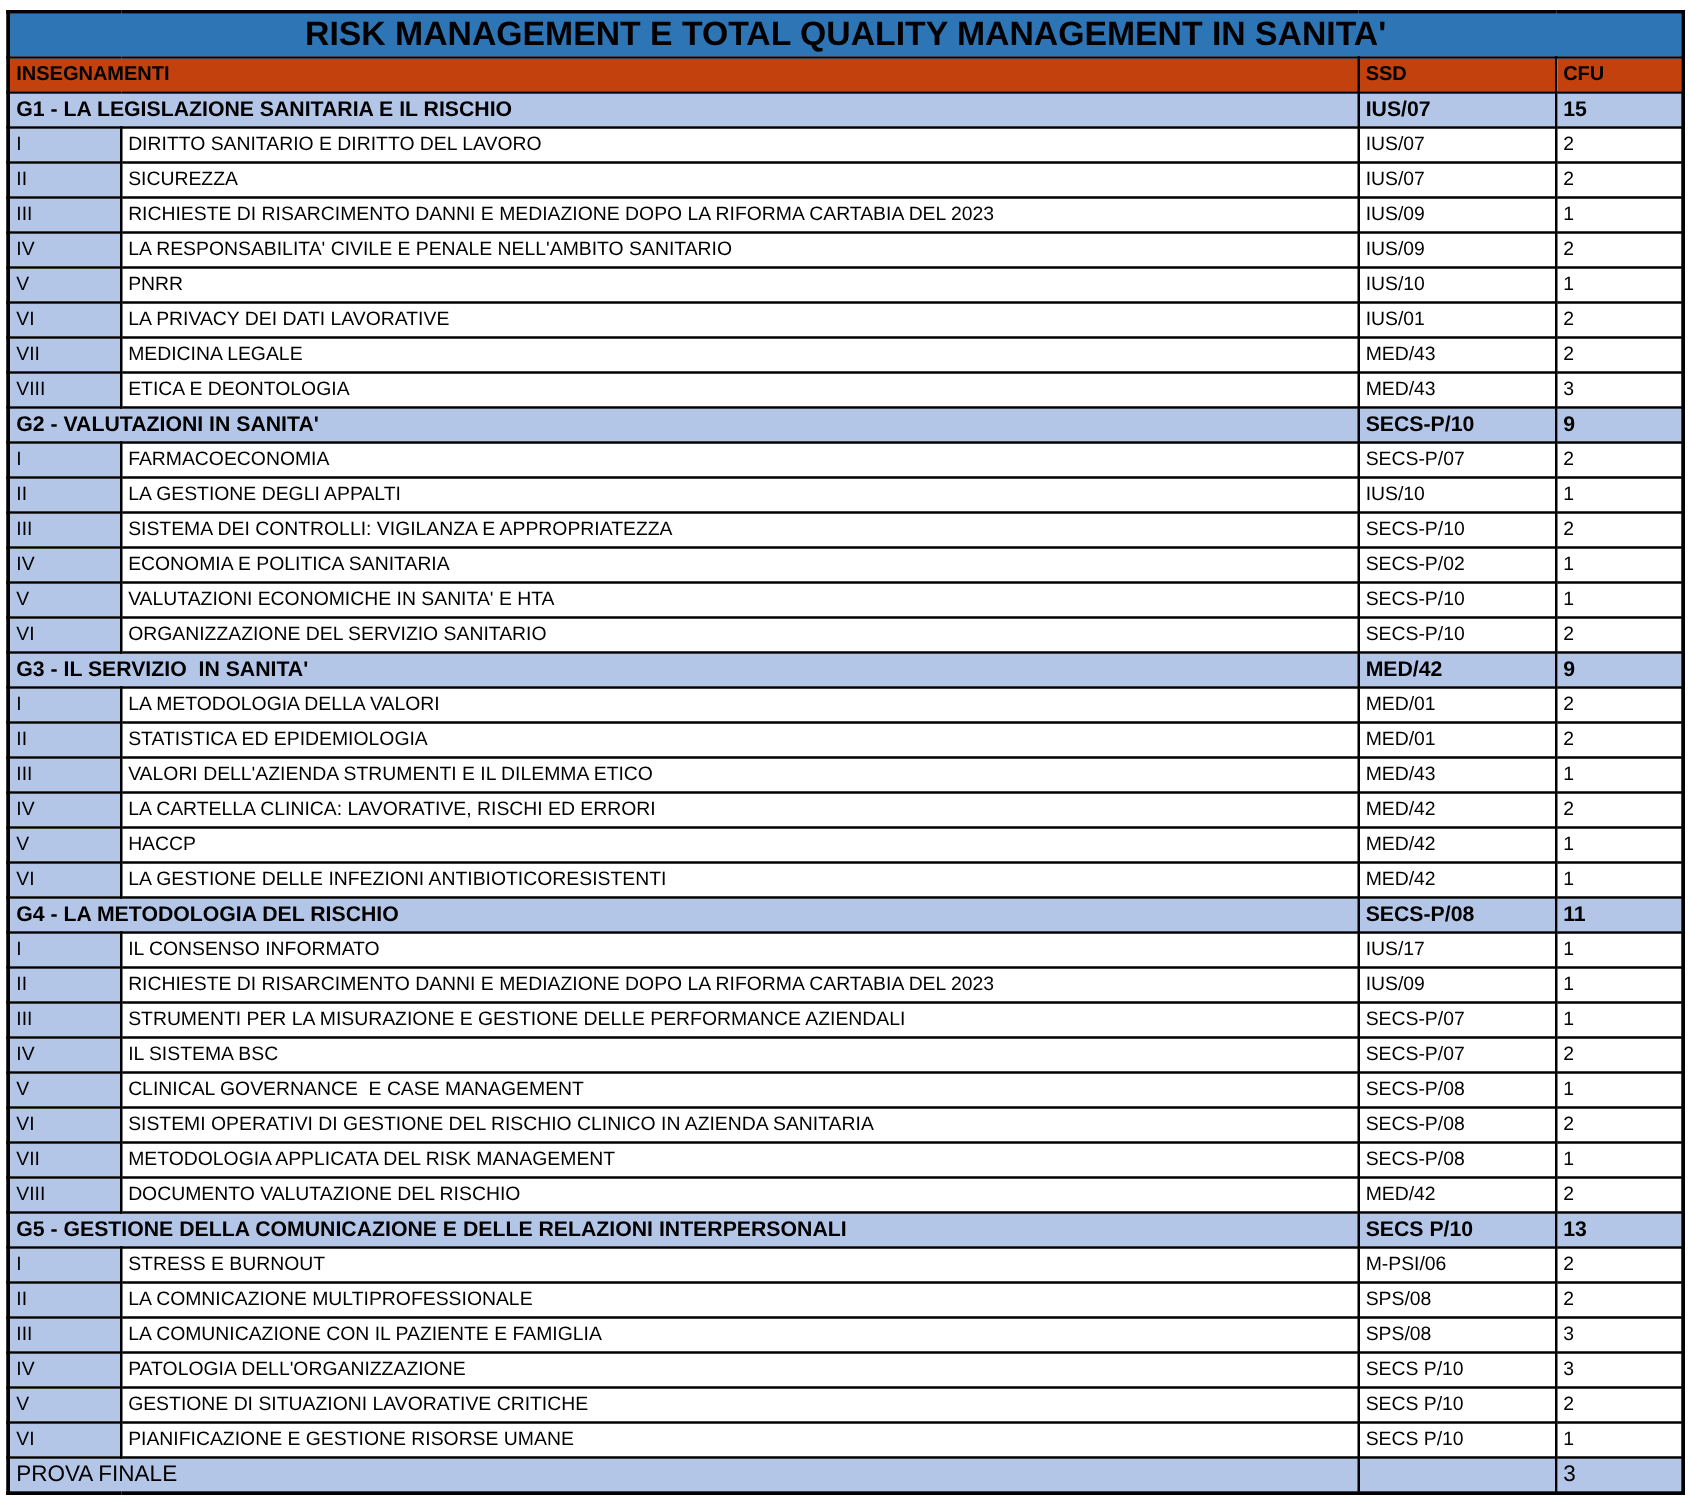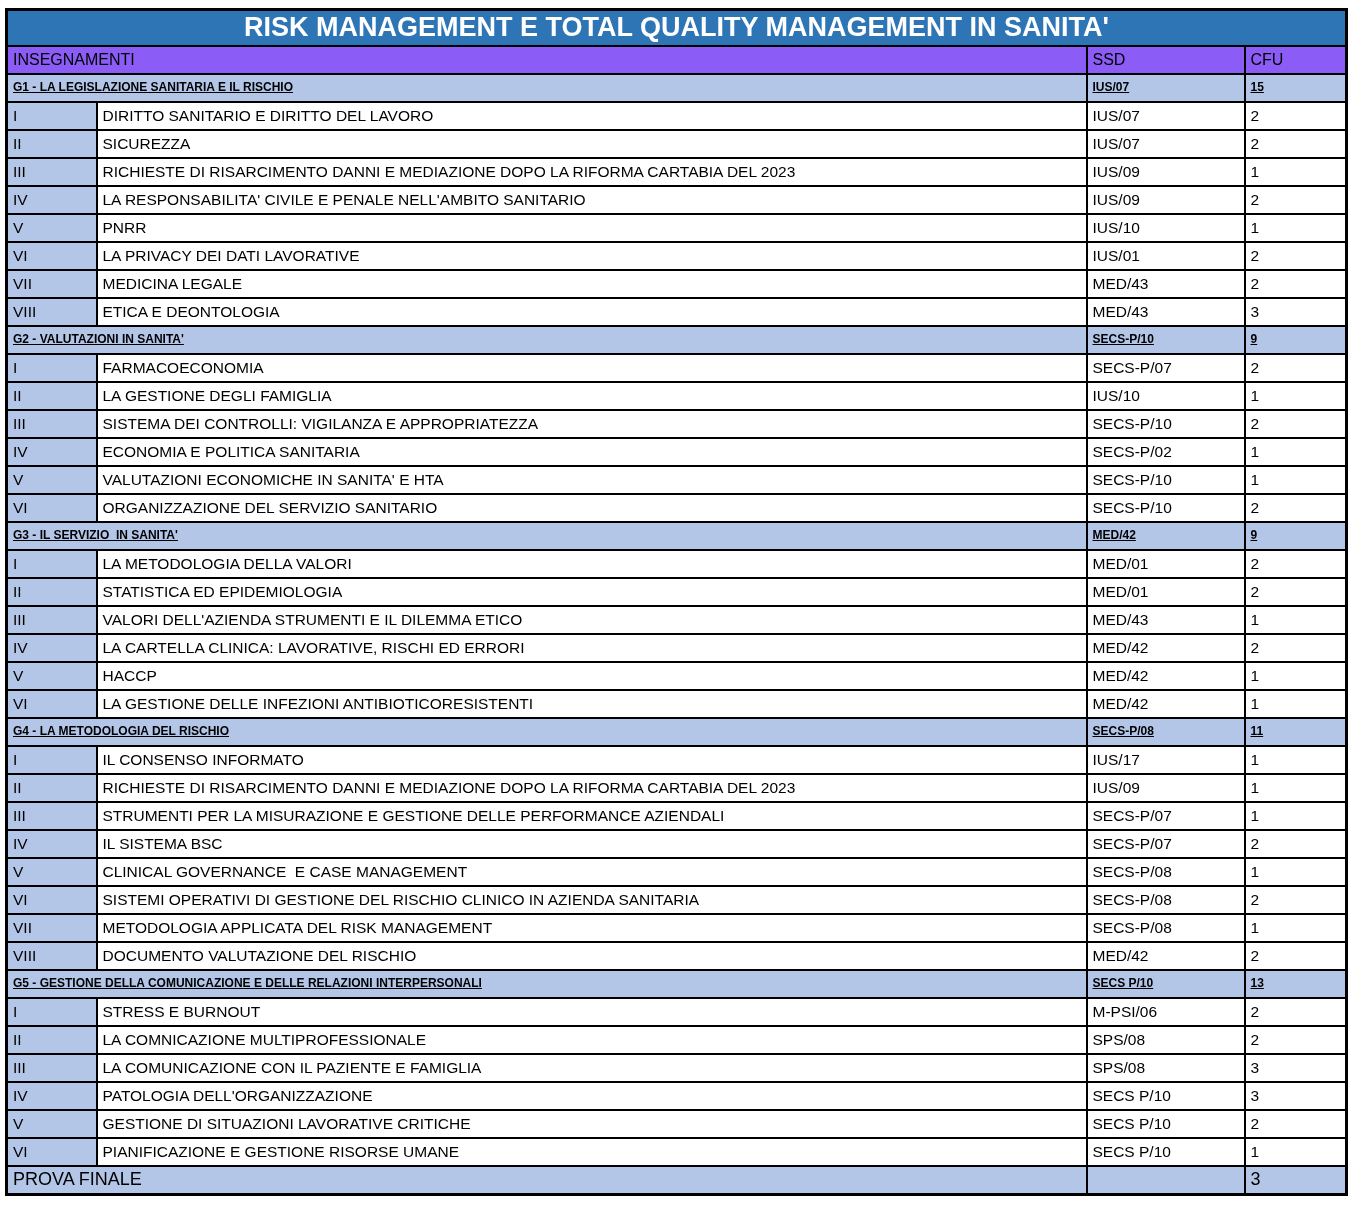--- a/index.html
+++ b/index.html
@@ -29,36 +29,35 @@
     height: 26px;
     font-size: 15.5px;
     line-height: 1.1;
     white-space: pre-wrap;
     overflow: hidden;
     vertical-align: middle;
     text-align: left;
   }
   .title-cell {
     background: #2E75B6;
-    color: #ffffff;
+    color: #000000;
     font-weight: bold;
     font-size: 27px;
     text-align: center;
     height: 34px;
   }
   .header-row td {
-    font-weight: normal;
+    font-weight: bold;
     font-size: 16px;
-    background: #8b5cf6;
+    background: #c2410c;
   }
   .group-row td {
     background: #B4C6E7;
     font-weight: bold;
-    font-size: 12px;
-    text-decoration: underline;
+    font-size: 17px;
   }
   .item-row td { background: #ffffff; }
   .item-row td.num-cell { background: #B4C6E7; }
   .final-row td {
     background: #B4C6E7;
     font-weight: normal;
     font-size: 18px;
   }
 </style>
 </head>
@@ -142,21 +141,21 @@
           <td>9</td>
         </tr>
         <tr class="item-row">
           <td class="num-cell">I</td>
           <td>FARMACOECONOMIA</td>
           <td>SECS-P/07</td>
           <td>2</td>
         </tr>
         <tr class="item-row">
           <td class="num-cell">II</td>
-          <td>LA GESTIONE DEGLI FAMIGLIA</td>
+          <td>LA GESTIONE DEGLI APPALTI</td>
           <td>IUS/10</td>
           <td>1</td>
         </tr>
         <tr class="item-row">
           <td class="num-cell">III</td>
           <td>SISTEMA DEI CONTROLLI: VIGILANZA E APPROPRIATEZZA</td>
           <td>SECS-P/10</td>
           <td>2</td>
         </tr>
         <tr class="item-row">

